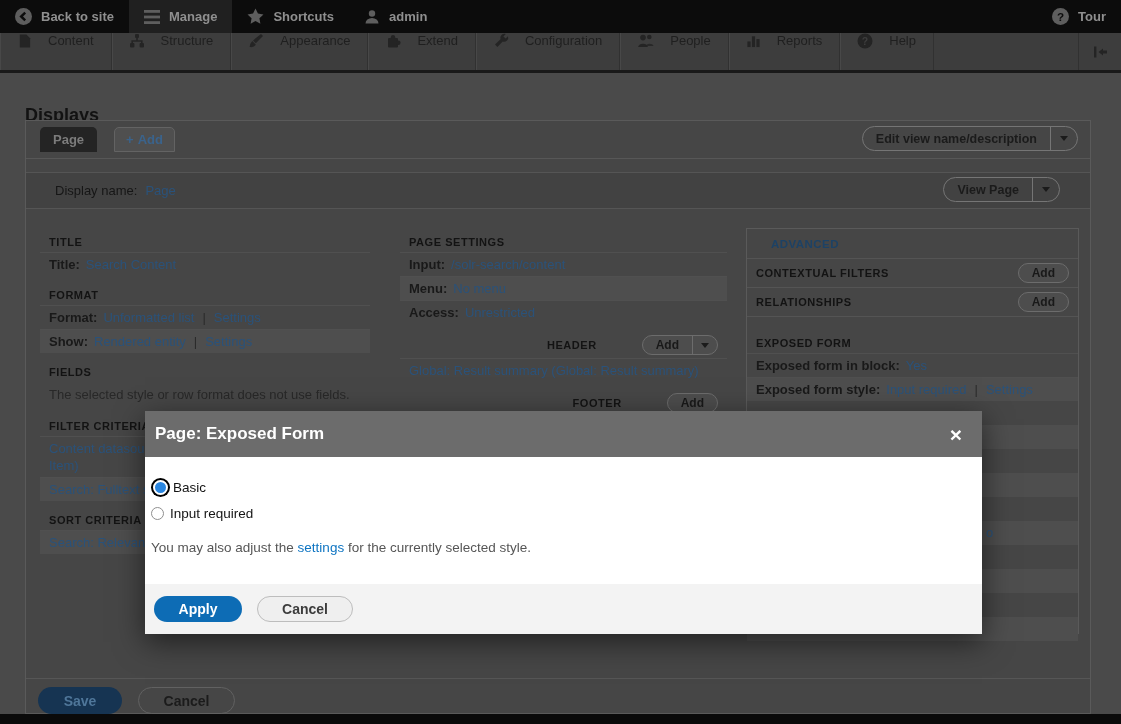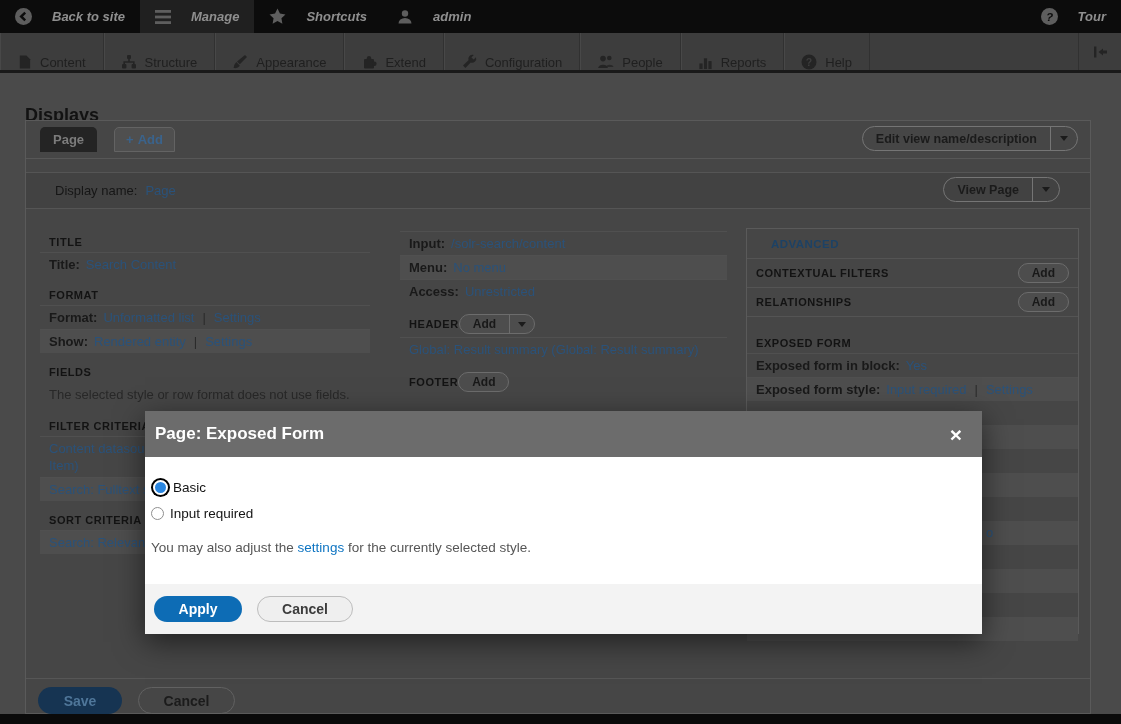--- a/index.html
+++ b/index.html
@@ -2,29 +2,29 @@
 <html><head>
 <meta charset="utf-8">
 <style>
   html,body{margin:0;padding:0;background:#222;}
   .screen{position:relative;width:1121px;height:724px;background:#4a4a4a;overflow:hidden;
           font-family:"Liberation Sans",sans-serif;}
 
   
   .tb1{position:absolute;top:0;left:0;right:0;height:33px;background:#0c0c0c;display:flex;
        align-items:stretch;color:#8f8f8f;font-size:13px;font-weight:bold;}
-  .tb1-item{display:flex;align-items:center;gap:20px;padding:0 15px;cursor:pointer;font-style:italic;}
+  .tb1-item{display:flex;align-items:center;gap:9px;padding:0 15px;cursor:pointer;}
   .tb1-item.active{background:#202020;}
   .tb1 .spacer{flex:1;}
   .tb1 svg{display:block;}
 
   
   .tb2{position:absolute;top:33px;left:0;right:0;height:37px;background:#3d3d3d;
        border-bottom:3px solid #191919;display:flex;align-items:stretch;color:#1f1f1f;font-size:13px;}
-  .tb2-item{display:flex;align-items:flex-end;gap:8px;padding:0 17px;border-right:1px solid #313131;
+  .tb2-item{display:flex;align-items:flex-start;gap:16px;padding:0 17px;border-right:1px solid #313131;
             box-shadow:inset 1px 0 0 #484848;cursor:pointer;}
   .tb2 .spacer{flex:1;}
   .tb2-collapse{display:flex;align-items:center;padding:0 12px;border-left:1px solid #313131;cursor:pointer;}
   .tb2 svg{display:block;}
 
   
   .page-title{position:absolute;left:25px;top:93px;font-size:18px;font-weight:bold;color:#121212;}
 
   .box{position:absolute;left:25px;top:120px;width:1066px;height:594px;background:#464646;
        border:1px solid #5a5a5a;box-sizing:border-box;}
@@ -55,21 +55,21 @@
 
   a{color:#2a527a;text-decoration:none;cursor:pointer;}
 
   
   .col-left{position:absolute;left:14px;top:110px;width:330px;}
   .col-mid{position:absolute;left:374px;top:110px;width:327px;}
   .col-adv{position:absolute;left:720px;top:107px;width:333px;height:406px;border:1px solid #5a5a5a;
            box-sizing:border-box;}
 
   .sec{font-size:11px;font-weight:bold;letter-spacing:.05em;color:#131313;padding:5px 9px 4px;}
-  .sec-flex{display:flex;align-items:center;justify-content:flex-start;padding:3px 9px;}
+  .sec-flex{display:flex;align-items:center;justify-content:flex-end;padding:3px 9px;gap:45px;}
   .sec-flex .sec{padding:0;}
   .row{font-size:13px;padding:3px 9px;color:#1d1d1d;border-top:1px solid #505050;line-height:17px;}
   .row .lbl{font-weight:bold;color:#191919;margin-right:6px;}
   .row .pipe{margin:0 8px;color:#2b2b2b;}
   .alt{background:#4e4e4e;}
   .note{font-size:13px;color:#282828;padding:4px 9px;line-height:17px;}
   .mt{margin-top:8px;}
   .blk{display:block;}
 
   .pill{display:inline-flex;align-items:center;background:#4d4d4d;border:1px solid #6c6c6c;
@@ -320,20 +320,21 @@
       <div class="row alt">
         <a>Search: Fulltext search</a>
       </div>
       <div class="sec mt">SORT CRITERIA</div>
       <div class="row alt">
         <a>Search: Relevance (desc)</a>
       </div>
     </div>
 
     <div class="col-mid">
+      <div class="sec">PAGE SETTINGS</div>
       <div class="row">
         <span class="lbl">Input:</span><a>/solr-search/content</a>
       </div>
       <div class="row alt">
         <span class="lbl">Menu:</span><a>No menu</a>
       </div>
       <div class="row">
         <span class="lbl">Access:</span><a>Unrestricted</a>
       </div>
       <div class="sec-flex mt">

